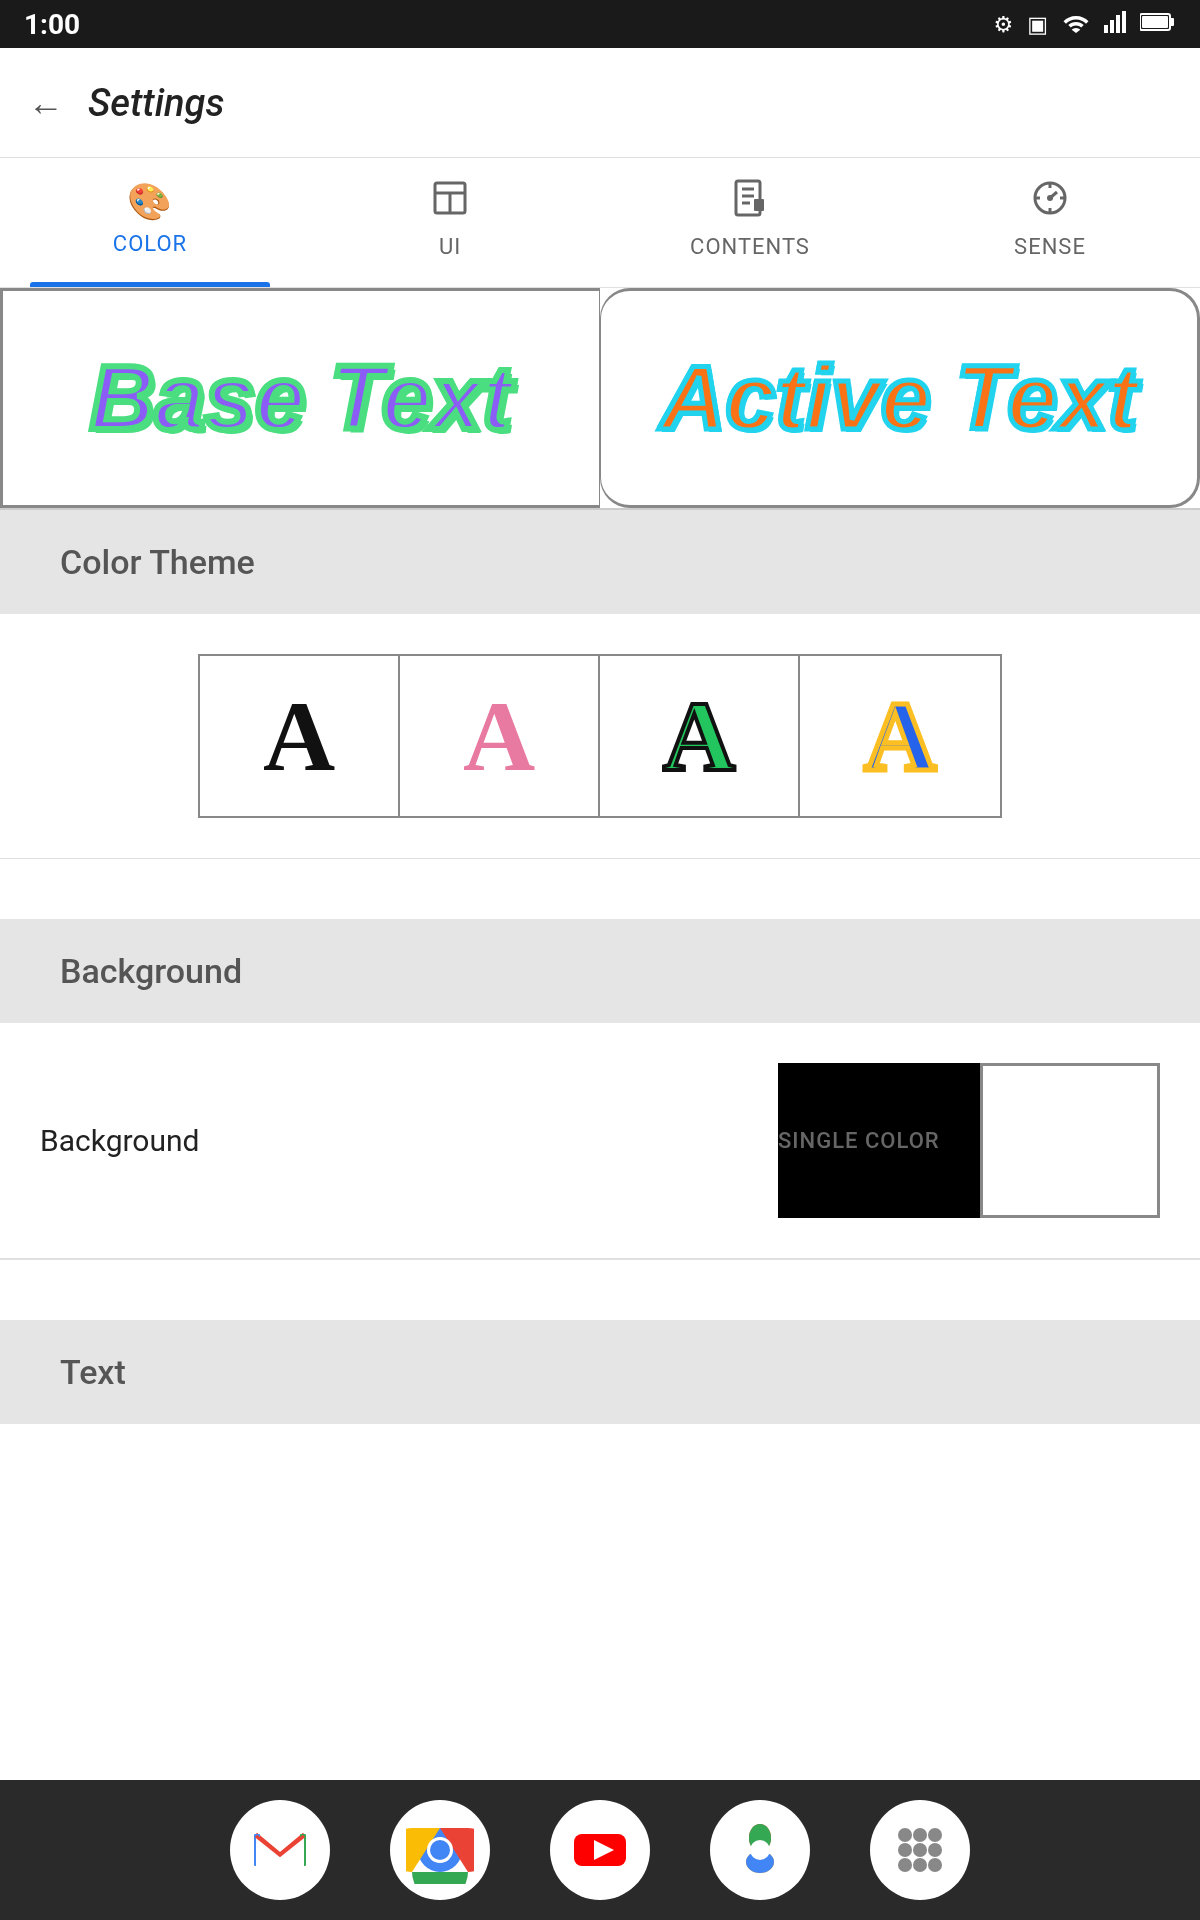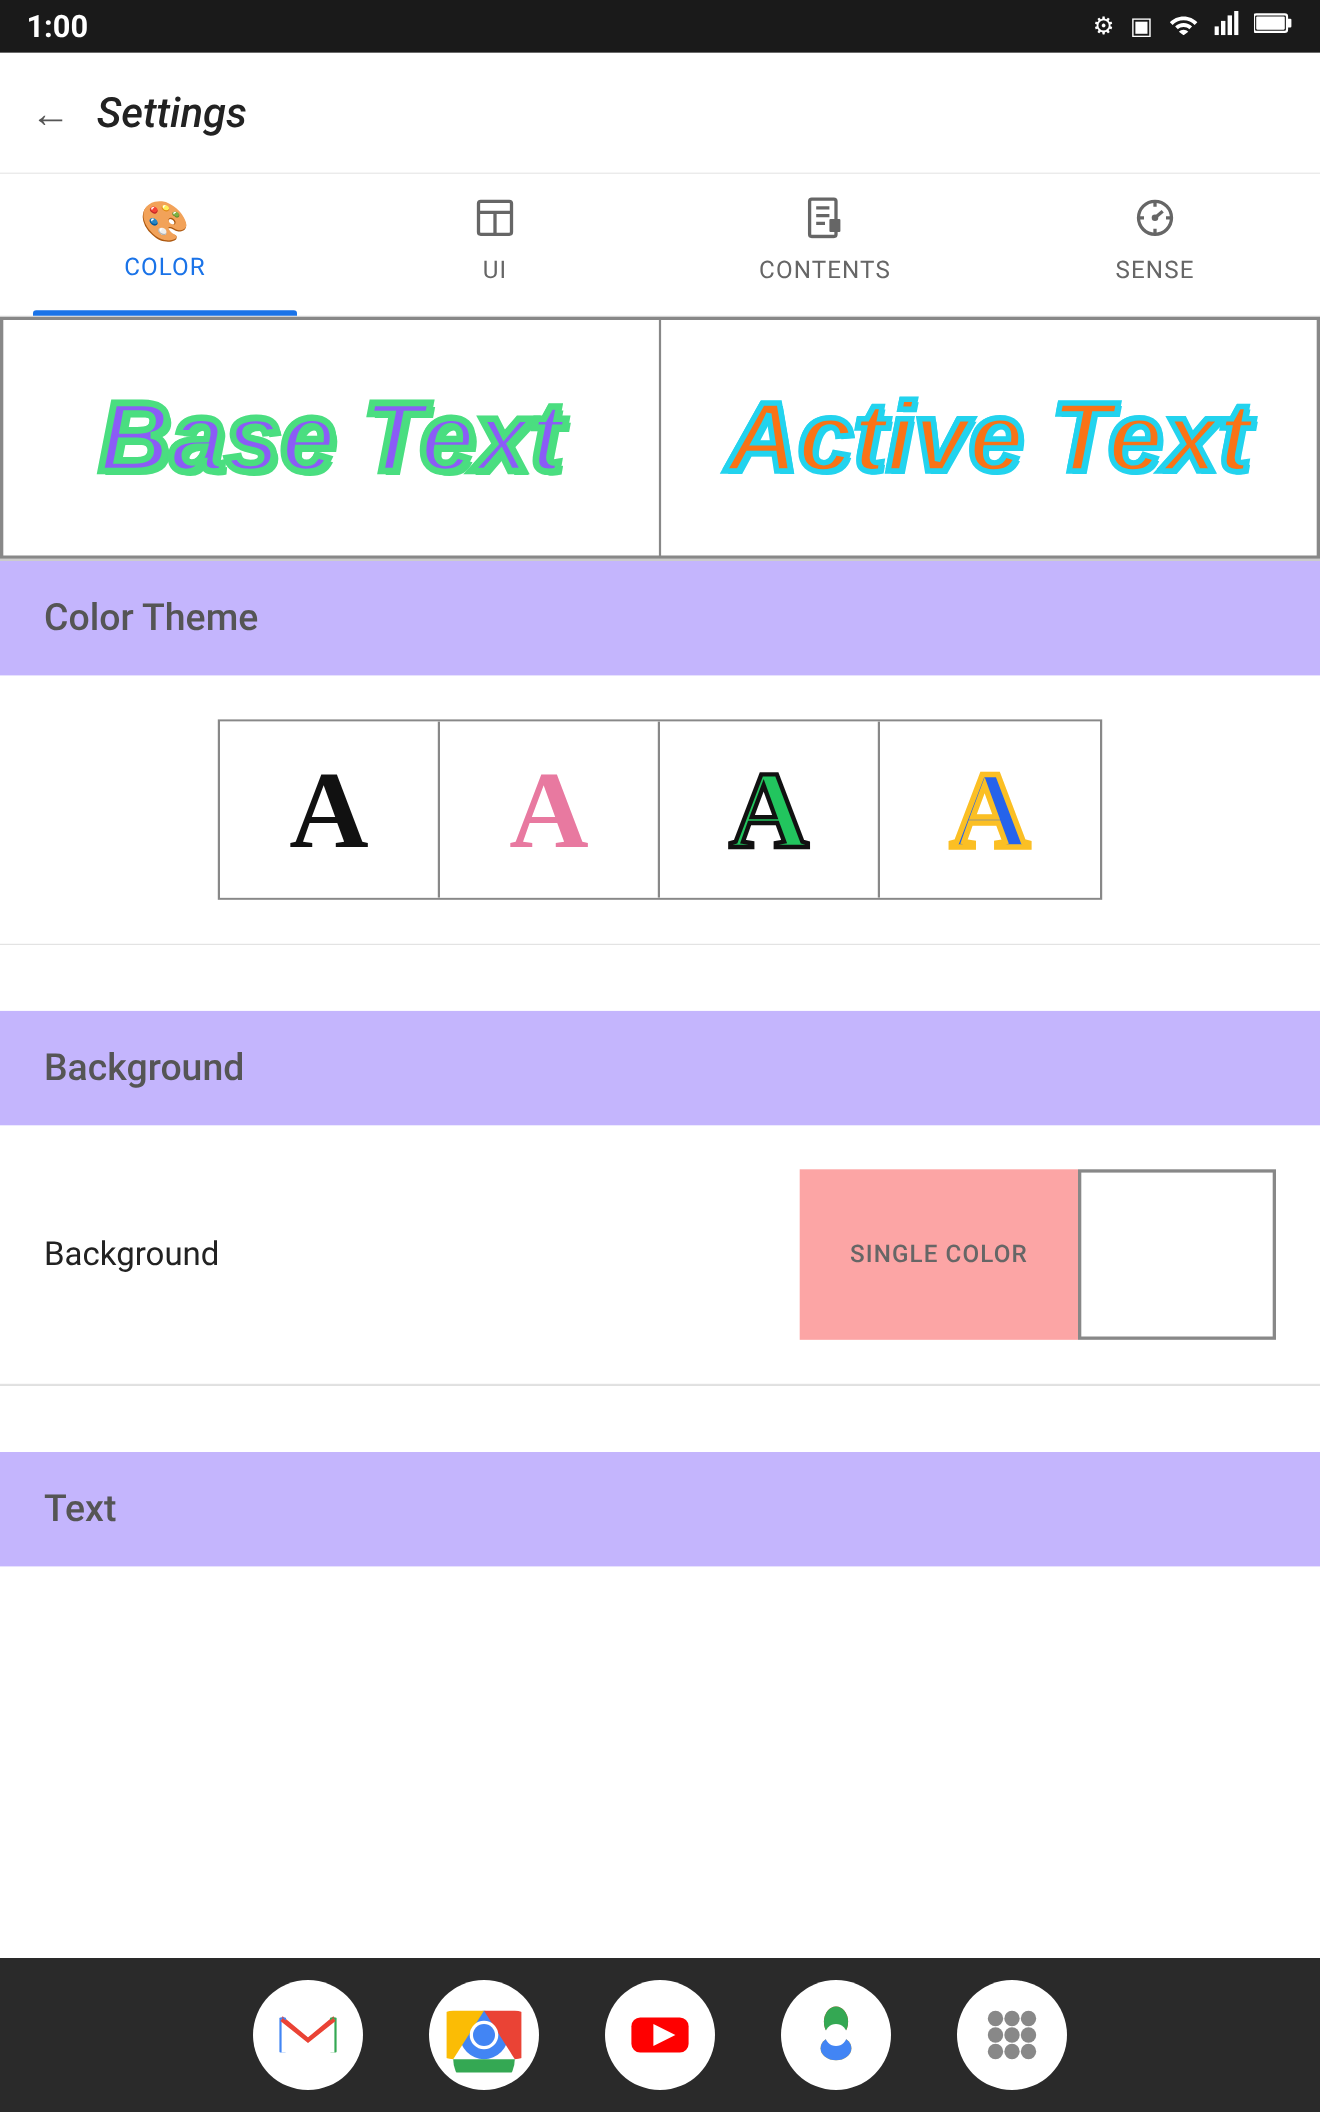--- a/index.html
+++ b/index.html
@@ -125,20 +125,21 @@
       justify-content: center;
       border: 3px solid #888;
       background: #fff;
     }
     .preview-box:first-child {
       border-right: 1.5px solid #888;
       text-align: right;
     }
     .preview-box:last-child {
       border-left: 1.5px solid #888;
+      border-radius: 30px;
     }
     .base-text-preview {
       font-size: 90px;
       font-weight: 900;
       font-style: italic;
       color: #8b5cf6;
       -webkit-text-stroke: 6px #4ade80;
       text-shadow: 4px 4px 0 #4ade80, -2px -2px 0 #4ade80;
       font-family: Arial, sans-serif;
     }
@@ -148,22 +149,22 @@
       font-style: italic;
       color: #f97316;
       -webkit-text-stroke: 5px #22d3ee;
       text-shadow: 3px 3px 0 #22d3ee, -2px -2px 0 #22d3ee;
       font-family: Arial, sans-serif;
     }
 
     
     .section-header {
       width: 100%;
-      background: #c4b5fd;
-      padding: 32px 40px;
+      background: #e5e5e5;
+      padding: 32px 60px;
     }
     .section-header-text {
       font-size: 34px;
       font-weight: 500;
       color: #555;
       text-align: center;
     }
 
     
     .color-theme-row {
@@ -229,26 +230,25 @@
     .bg-label {
       font-size: 30px;
       color: #222;
       flex: 1;
     }
     .bg-options {
       display: flex;
       gap: 0;
     }
     .bg-option-single {
-      width: 253px;
+      width: 202px;
       height: 155px;
-      background: #fca5a5;
-      display: flex;
-      align-items: center;
-      justify-content: center;
+      background: #000000;
+      display: flex;
+      align-items: center;
       cursor: pointer;
     }
     .bg-option-single-label {
       font-size: 22px;
       font-weight: 500;
       color: #666;
       letter-spacing: 1px;
       text-align: center;
     }
     .bg-option-white {

